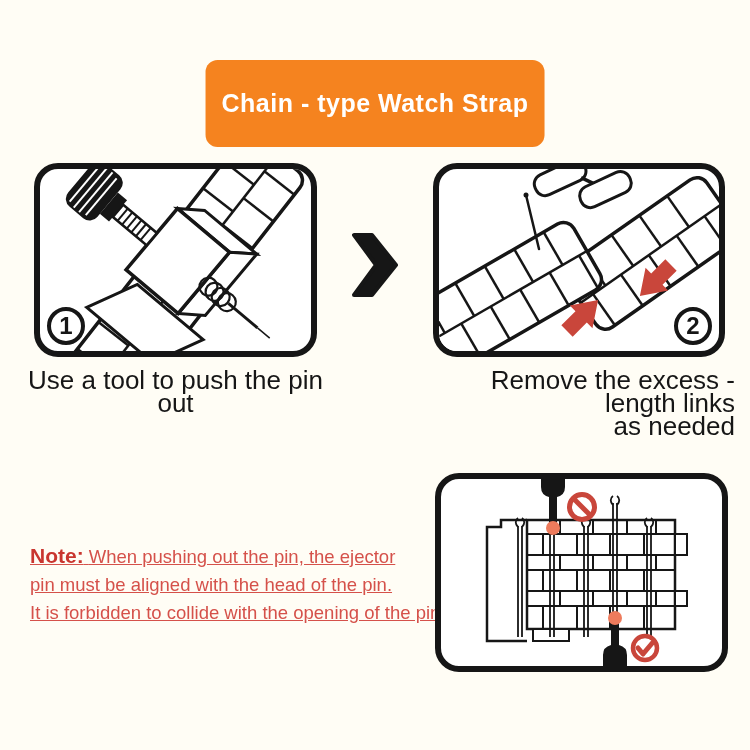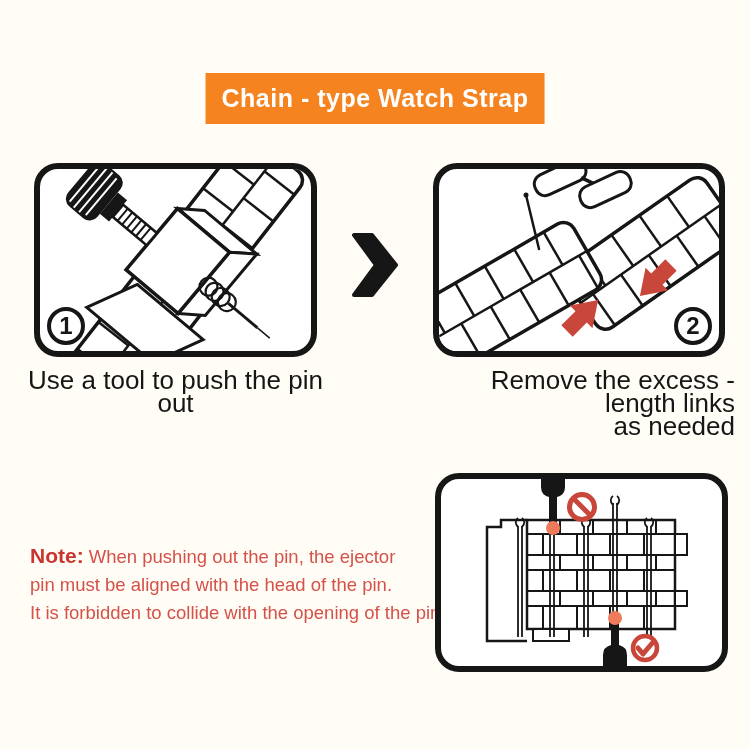--- a/index.html
+++ b/index.html
@@ -8,21 +8,21 @@
   }
   *{margin:0;padding:0;box-sizing:border-box;}
   html,body{width:750px;height:750px;}
   body{font-family:"Liberation Sans",sans-serif;background:var(--bg);}
   .stage{position:relative;width:750px;height:750px;background:var(--bg);overflow:hidden;}
 
   .title-banner{
     position:absolute;top:60px;left:375px;transform:translateX(-50%);
     background:var(--orange);color:var(--title-text);
     font-size:25px;font-weight:bold;letter-spacing:.5px;
-    padding:11px 16px;border-radius:0;white-space:nowrap;margin-top:13px;
+    padding:29px 16px;border-radius:12px;white-space:nowrap;
   }
 
   .panel{
     position:absolute;background:#fff;border:6px solid var(--ink);
     border-radius:24px;overflow:hidden;
   }
   .panel-1{left:34px;top:163px;width:283px;height:194px;}
   .panel-2{left:433px;top:163px;width:292px;height:194px;}
   .panel-3{left:435px;top:473px;width:293px;height:199px;}
   .panel svg{display:block;width:100%;height:100%;}
@@ -39,21 +39,21 @@
   .chevron{position:absolute;left:352px;top:233px;width:46px;height:64px;}
 
   .caption{
     position:absolute;color:var(--ink);font-size:26px;line-height:23px;
     text-align:center;
   }
   .caption-1{left:24px;top:369px;width:303px;}
   .caption-2{left:423px;top:369px;width:312px;text-align:right;}
 
   .note{position:absolute;left:30px;top:542px;width:432px;color:var(--note-red);
-    font-size:18.5px;line-height:28px;}
+    font-size:18.5px;line-height:28px;text-decoration:underline;}
   .note-label{color:var(--note-label-red);font-weight:bold;font-size:21px;}
 
   .line{stroke:var(--ink);fill:none;}
 </style>
 </head>
 <body>
 
 <div class="stage">
 
   <div class="title-banner">Chain - type Watch Strap</div>

